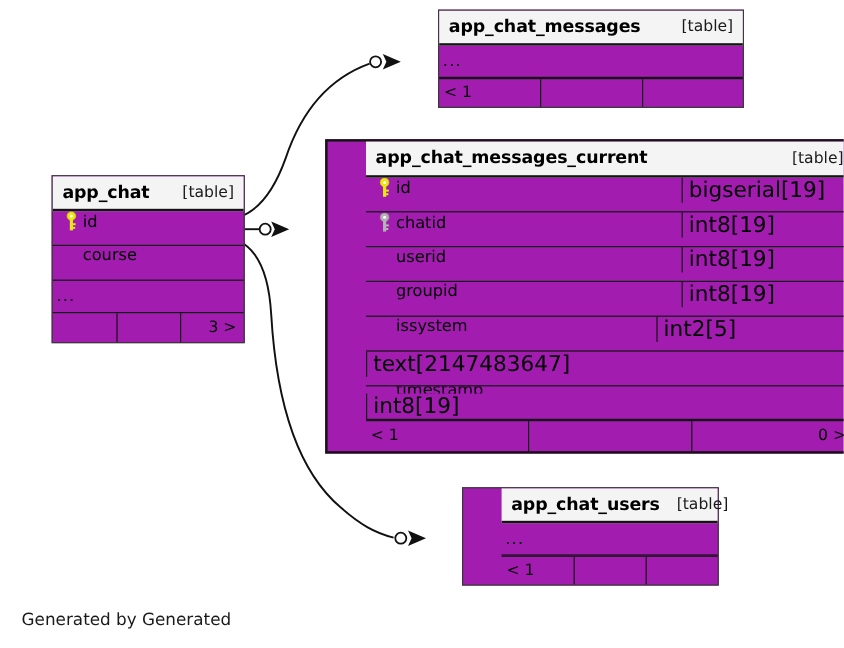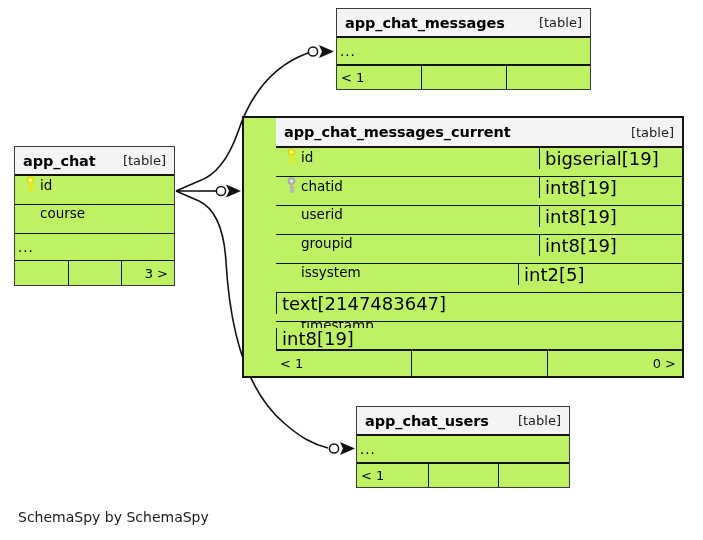--- a/index.html
+++ b/index.html
@@ -26,24 +26,25 @@
     left: 0; top: 0;
     width: 703px;
     height: 540px;
     pointer-events: none;
   }
 
   
   .table-box {
     position: absolute;
     box-sizing: border-box;
-    background: #bef264;
+    background: #a21caf;
     border: 1px solid #3a3a3a;
     font-size: 13px;
     z-index: 5;
+    margin-left: 29px;
   }
   .table-box.thick {
     border: 2px solid #141414;
     padding-left: 32px;
   }
   .tbl-header {
     display: flex;
     align-items: center;
     justify-content: space-between;
     background: #f4f4f4;
@@ -312,28 +313,28 @@
       </div>
     </div>
 
     <div class="tbl-footer" style="height:25px;">
       <div class="fcell left">&lt; 1</div>
       <div class="fcell"></div>
       <div class="fcell right">0 &gt;</div>
     </div>
   </div>
 
-  <div class="table-box" style="left:356px; top:406px; width:214px;">
+  <div class="table-box" style="left:356px; top:406px; width:214px;padding-left:32px;">
     <div class="tbl-header">
       <span class="tbl-name">app_chat_users</span>
       <span class="tbl-kind">[table]</span>
     </div>
     <div class="ellipsis-row">...</div>
     <div class="tbl-footer" style="border-top:1px solid #141414;">
       <div class="fcell left">&lt; 1</div>
       <div class="fcell"></div>
       <div class="fcell right"></div>
     </div>
   </div>
 
-  <div class="caption">SchemaSpy by SchemaSpy</div>
+  <div class="caption">Generated by Generated</div>
 
 </div>
 
 </body></html>

